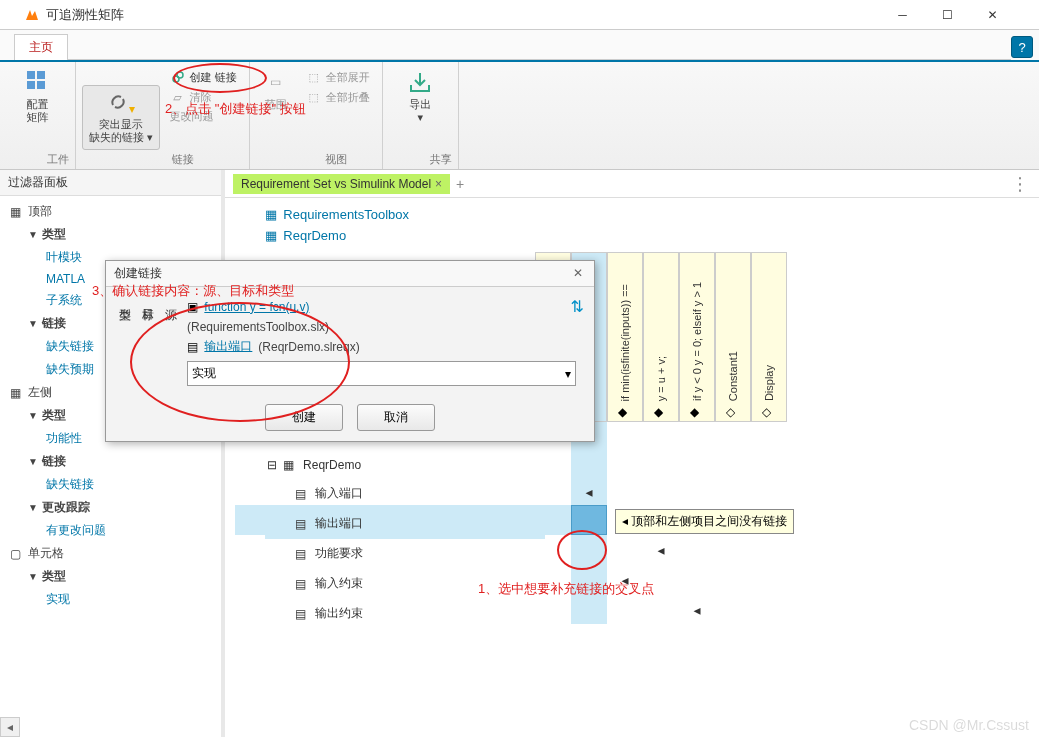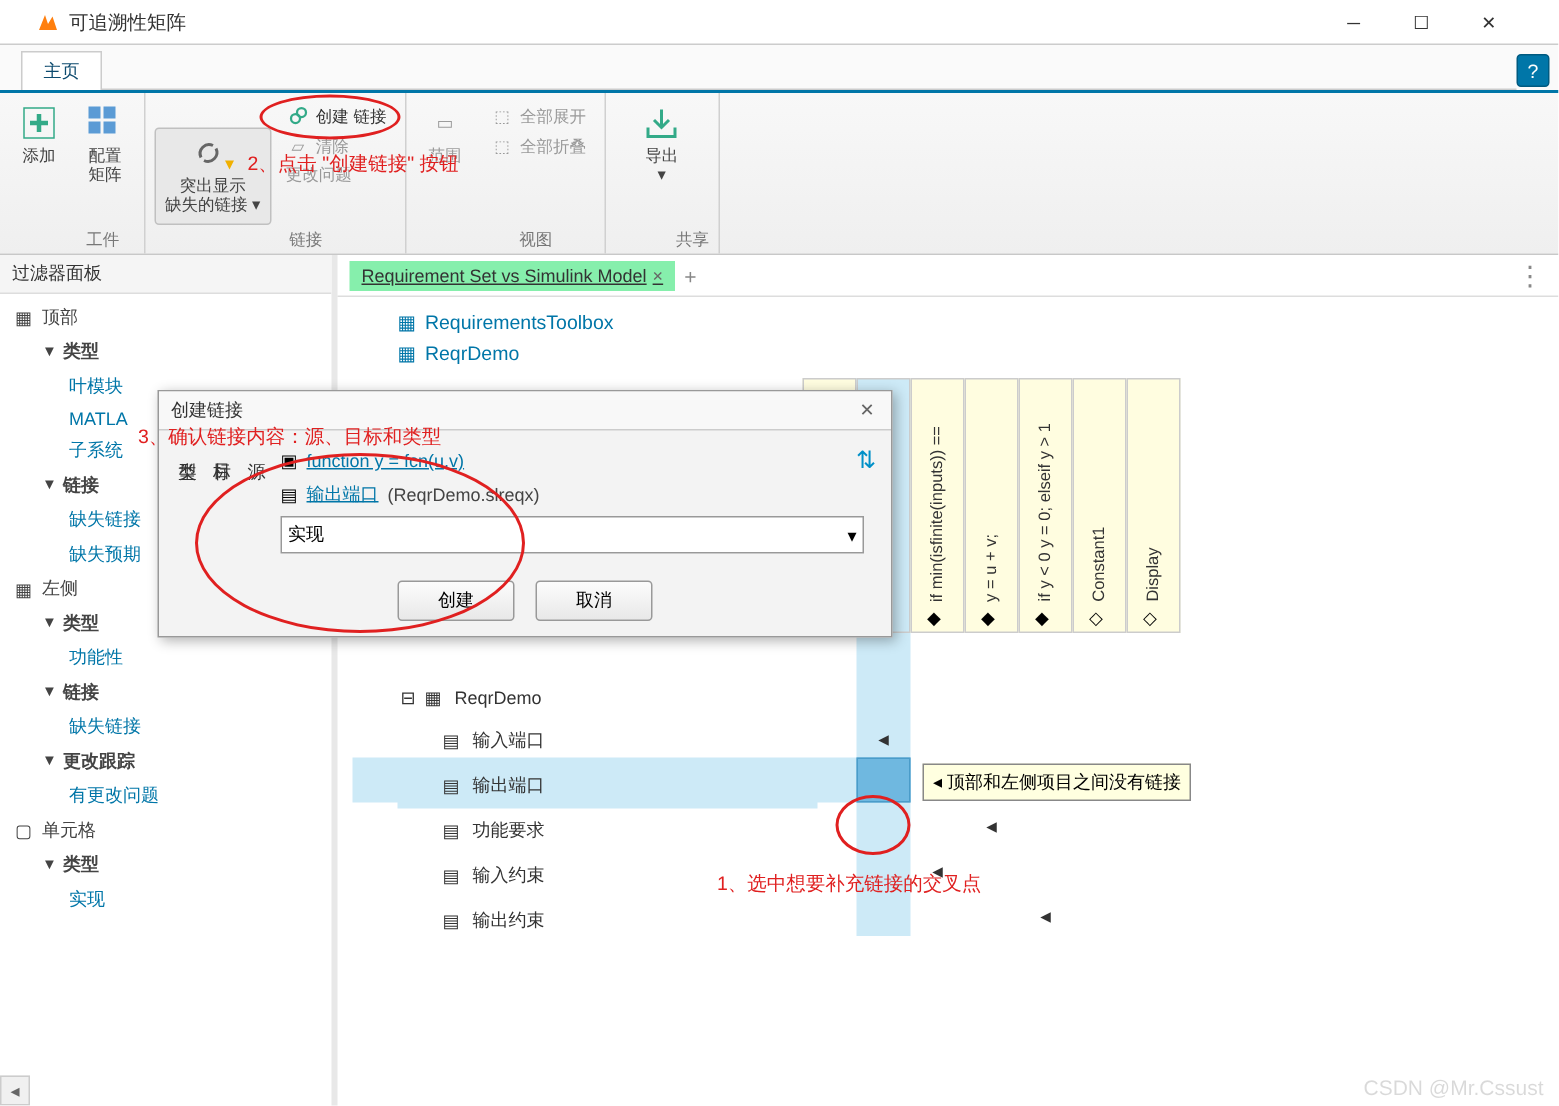--- a/index.html
+++ b/index.html
@@ -2,21 +2,21 @@
 <html><head>
 <meta charset="utf-8">
 <style>
 * { margin: 0; padding: 0; box-sizing: border-box; font-family: "Microsoft YaHei", Arial, sans-serif; }
 body { width: 1039px; height: 737px; background: #fff; font-size: 12px; position: relative; overflow: hidden; }
 .titlebar { height: 30px; display: flex; align-items: center; padding: 0 24px; border-bottom: 1px solid #ccc; }
 .titlebar .appicon { width: 16px; height: 16px; margin-right: 6px; }
 .titlebar .title { flex: 1; font-size: 13px; color: #333; }
 .titlebar .wbtn { width: 45px; height: 28px; display: flex; align-items: center; justify-content: center; color: #333; }
 .tabbar { display: flex; align-items: flex-end; padding: 4px 6px 0 14px; background: #fafafa; }
-.maintab { background: #fff; border: 1px solid #ccc; border-bottom: none; padding: 4px 14px; font-size: 12px; color: #0c4a6e; }
+.maintab { background: #fff; border: 1px solid #ccc; border-bottom: none; padding: 4px 14px; font-size: 12px; color: #b91c1c; }
 .tabbar .spacer { flex: 1; border-bottom: 1px solid #ccc; height: 1px; align-self: flex-end; }
 .help-bubble { width: 22px; height: 22px; background: #0076a8; color: #fff; border-radius: 3px; display: flex; align-items: center; justify-content: center; font-size: 13px; margin-bottom: 2px; border: 1px solid #005a80; }
 .ribbon { background: linear-gradient(#f8f8f8,#efefef); border-top: 2px solid #0076a8; border-bottom: 1px solid #c8c8c8; display: flex; height: 110px; }
 .rgroup { border-right: 1px solid #d0d0d0; padding: 4px 6px 2px 6px; display: flex; flex-direction: column; align-items: center; }
 .rgroup .btns { display: flex; gap: 4px; flex: 1; }
 .rbigbtn { display: flex; flex-direction: column; align-items: center; justify-content: flex-start; padding: 2px 6px; min-width: 40px; color: #444; }
 .rbigbtn .ico { width: 28px; height: 28px; display: flex; align-items: center; justify-content: center; margin-bottom: 2px; }
 .rbigbtn .lbl { font-size: 11px; text-align: center; line-height: 13px; }
 .rgroup .grpname { font-size: 11px; color: #777; margin-top: 2px; margin-left: 41px; }
 .smallcol { display: flex; flex-direction: column; gap: 2px; padding: 2px; }
@@ -27,21 +27,21 @@
 .sidebar-head { background: #f5f5f5; border-bottom: 1px solid #ddd; padding: 4px 8px; font-size: 12px; color: #333; }
 .sidebar-body { flex: 1; overflow: auto; padding: 4px 0; }
 .treeitem { padding: 3px 6px 3px 12px; font-size: 12px; color: #444; display: flex; align-items: center; gap: 4px; }
 .treeitem.l1 { padding-left: 10px; font-weight: normal; }
 .treeitem.l2 { padding-left: 28px; font-weight: bold; }
 .treeitem.l3 { padding-left: 46px; color: #0076a8; }
 .treeitem .tri { font-size: 10px; color: #444; width: 10px; }
 .tico { width: 14px; height: 14px; display: inline-block; }
 .content { flex: 1; display: flex; flex-direction: column; }
 .doctab { display: flex; align-items: center; border-bottom: 1px solid #ddd; height: 28px; padding: 0 8px; gap: 6px; }
-.doctab .tablabel { background: #86efac; padding: 3px 8px; font-size: 12px; color: #333; text-decoration: underline; }
+.doctab .tablabel { background: #bef264; padding: 3px 8px; font-size: 12px; color: #333; }
 .doctab .closex { color: #666; margin-left: 4px; }
 .doctab .plus { color: #888; font-size: 14px; }
 .doctab .dots { margin-left: auto; color: #888; font-size: 18px; letter-spacing: 2px; }
 .hierlist { padding: 6px 20px 6px 40px; }
 .hierlist .hrow { display: flex; align-items: center; gap: 6px; padding: 3px 0; color: #0076a8; font-size: 13px; }
 .matrix-area { position: relative; flex: 1; margin-left: 10px; }
 .colhead { position: absolute; top: 0; height: 170px; width: 36px; background: #fffde0; border: 1px solid #ccc; display: flex; align-items: flex-end; justify-content: center; padding-bottom: 20px; }
 .colhead.hl { background: #cdeaf7; }
 .colhead .vtxt { writing-mode: vertical-rl; transform: rotate(180deg); font-size: 11px; color: #333; white-space: nowrap; }
 .colhead .cico { position: absolute; bottom: 2px; left: 50%; transform: translateX(-50%); width: 14px; height: 14px; }
@@ -95,30 +95,20 @@
   <div class="spacer"></div>
   <div class="help-bubble">?</div>
 </div>
 
 <div class="ribbon">
   <div class="rgroup">
     <div class="btns">
       <div class="rbigbtn">
         <span class="ico">
             <svg width="26" height="26">
-              <rect x="3" y="3" width="20" height="20" fill="none" stroke="#3a8" stroke-width="1"></rect>
-              <line x1="13" y1="7" x2="13" y2="19" stroke="#3a8" stroke-width="3"></line>
-              <line x1="7" y1="13" x2="19" y2="13" stroke="#3a8" stroke-width="3"></line>
-            </svg>
-          </span>
-        <span class="lbl">添加</span>
-      </div>
-      <div class="rbigbtn">
-        <span class="ico">
-            <svg width="26" height="26">
               <rect x="2" y="2" width="8" height="8" fill="#5b9bd5"></rect>
               <rect x="12" y="2" width="8" height="8" fill="#5b9bd5"></rect>
               <rect x="2" y="12" width="8" height="8" fill="#5b9bd5"></rect>
               <rect x="12" y="12" width="8" height="8" fill="#5b9bd5"></rect>
             </svg>
           </span>
         <span class="lbl" style="white-space:pre;">配置
 矩阵</span>
       </div>
     </div>
@@ -376,20 +366,23 @@
       <span>目标</span>
       <span>类型</span>
     </div>
     <div class="dfields">
       <div class="dfield">
         <span>▣</span>
         <a href="#">function y = fcn(u,v)</a>
         <span class="swapico">⇅</span>
       </div>
       <div class="dfield">
+          <span class="paren">(RequirementsToolbox.slx)</span>
+        </div>
+      <div class="dfield">
         <span>▤</span>
         <a href="#">输出端口</a>
         <span class="paren">(ReqrDemo.slreqx)</span>
       </div>
       <div class="dselect">
         <span>实现</span>
           <span>▾</span>
       </div>
     </div>
   </div>

